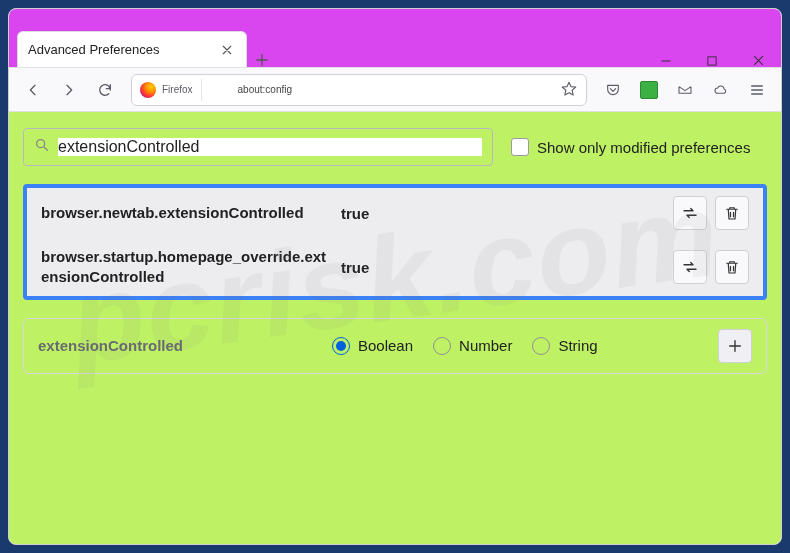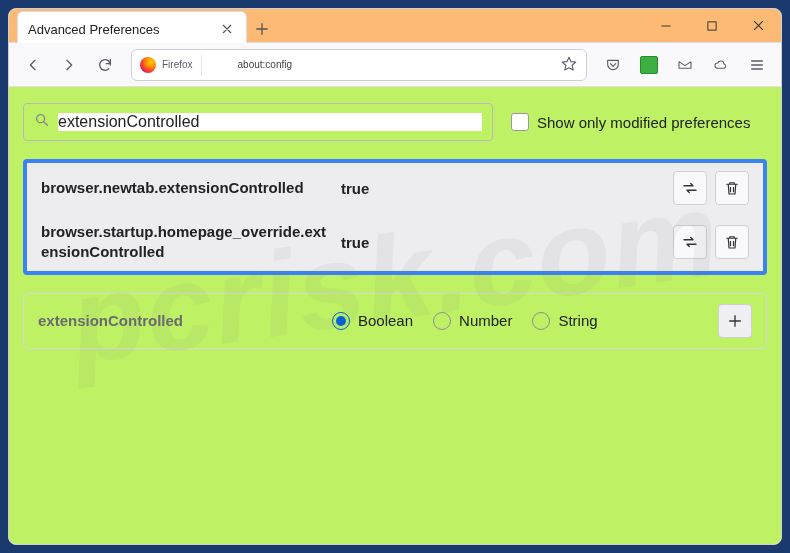--- a/index.html
+++ b/index.html
@@ -16,24 +16,24 @@
     top: 8px; left: 8px; right: 8px; bottom: 8px;
     background: #fff;
     border: 1px solid #cfcfcf;
     border-radius: 8px;
     overflow: hidden;
     display: flex;
     flex-direction: column;
   }
   
   .titlebar {
-    height: 34px;
-    background: #fdba74;
-    display: flex;
-    align-items: center;
+    height: 59px;
+    background: #d946ef;
+    display: flex;
+    align-items: flex-end;
     border-bottom: 1px solid #e0e0e4;
   }
   .tab {
     margin: 6px 0 0 8px;
     background: #fff;
     border: 1px solid #dcdce0;
     border-bottom: none;
     border-radius: 6px 6px 0 0;
     min-width: 230px;
     height: 36px;

